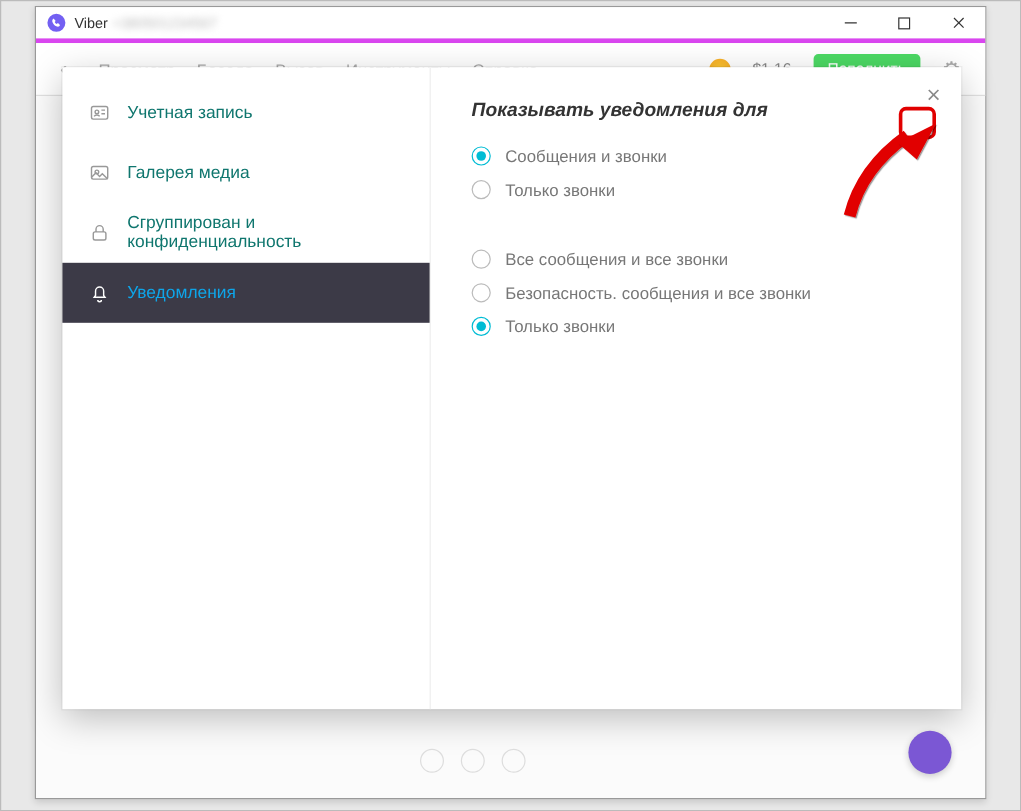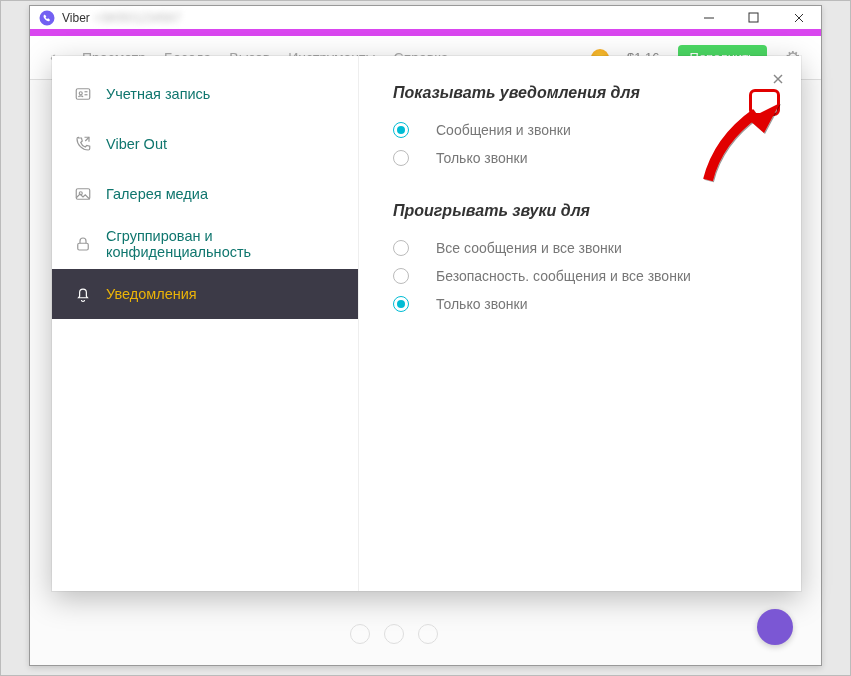--- a/index.html
+++ b/index.html
@@ -4,21 +4,21 @@
   <style>
     * { box-sizing: border-box; margin: 0; padding: 0; font-family: "Segoe UI", Arial, sans-serif; }
     body { background: #e8e8e8; width: 851px; height: 676px; position: relative; overflow: hidden; }
 
     .app-window {
       position: absolute; left: 29px; top: 5px; width: 793px; height: 661px;
       background: #f5f5f5; border: 1px solid #999; box-shadow: 0 2px 6px rgba(0,0,0,.15);
     }
     .titlebar {
       height: 30px; display: flex; align-items: center; padding: 0 0 0 8px;
-      background: #fff; border-bottom: 7px solid #d946ef;
+      background: #fff; border-bottom: 4px solid #d946ef;
     }
     .titlebar .vlogo {
       width: 18px; height: 18px; margin-right: 6px; display: flex; align-items: center; justify-content: center;
     }
     .titlebar .title { font-size: 12px; color: #333; }
     .titlebar .title-phone { font-size: 12px; color: #bbb; margin-left: 4px; filter: blur(3px); }
     .titlebar .spacer { flex: 1; }
     .titlebar .sysbtn { width: 45px; height: 30px; display: flex; align-items: center; justify-content: center; color: #333; cursor: pointer; }
 
     .menubar {
@@ -44,35 +44,35 @@
       background: #fff; box-shadow: 0 8px 28px rgba(0,0,0,.25), 0 0 0 1px rgba(0,0,0,.05);
       display: flex;
     }
     .sidebar {
       width: 307px; border-right: 1px solid #eee; padding-top: 13px;
     }
     .sidebar-item {
       display: flex; align-items: center; height: 50px; padding: 0 22px; gap: 14px;
       color: #0f766e; font-size: 14.5px; cursor: pointer;
     }
-    .sidebar-item.active { background: #3c3a47; color: #eab308; }
+    .sidebar-item.active { background: #3c3a47; color: #0ea5e9; }
     .sidebar-item .ico { width: 18px; height: 18px; flex: 0 0 18px; display: flex; align-items: center; justify-content: center; }
 
     .content {
       flex: 1; padding: 28px 34px 20px 34px; position: relative;
     }
     .close-x {
       position: absolute; top: 12px; right: 12px; width: 22px; height: 22px;
       display: flex; align-items: center; justify-content: center; color: #888; cursor: pointer;
       font-size: 16px; border-radius: 3px;
     }
     .section-title { font-size: 16px; font-weight: 600; color: #333; margin-bottom: 14px; font-style: italic; }
     .section + .section { margin-top: 30px; }
     .radio-row {
-      display: flex; align-items: center; gap: 27px; padding: 6px 0; cursor: pointer;
+      display: flex; align-items: center; gap: 12px; padding: 6px 0; cursor: pointer;
       color: #777; font-size: 14px;
     }
     .radio {
       width: 16px; height: 16px; border: 1.5px solid #bbb; border-radius: 50%; position: relative; flex: 0 0 16px;
     }
     .radio.selected { border-color: #00bcd4; }
     .radio.selected::after {
       content: ""; position: absolute; left: 3px; top: 3px; width: 8px; height: 8px; border-radius: 50%; background: #00bcd4;
     }
 
@@ -159,30 +159,20 @@
               <path d="M6 16c1-2 5-2 6 0"></path>
               <line x1="14" y1="9" x2="18" y2="9"></line>
               <line x1="14" y1="13" x2="18" y2="13"></line>
             </svg>
           </span>
         <span>Учетная запись</span>
       </div>
       <div class="sidebar-item">
         <span class="ico">
             <svg width="18" height="18" viewBox="0 0 24 24" fill="none" stroke="#999" stroke-width="1.6">
-              <path d="M6 3c-1 0-2 1-2 2 0 8 7 15 15 15 1 0 2-1 2-2v-3l-4-1-2 2c-3-1-5-3-6-6l2-2-1-4H6z"></path>
-              <path d="M14 3l6 0 0 6"></path>
-              <path d="M20 3l-5 5"></path>
-            </svg>
-          </span>
-        <span>Viber Out</span>
-      </div>
-      <div class="sidebar-item">
-        <span class="ico">
-            <svg width="18" height="18" viewBox="0 0 24 24" fill="none" stroke="#999" stroke-width="1.6">
               <rect x="3" y="5" width="18" height="14" rx="2"></rect>
               <circle cx="9" cy="11" r="2"></circle>
               <path d="M3 17l5-5 4 4 3-3 6 6"></path>
             </svg>
           </span>
         <span>Галерея медиа</span>
       </div>
       <div class="sidebar-item">
         <span class="ico">
             <svg width="18" height="18" viewBox="0 0 24 24" fill="none" stroke="#999" stroke-width="1.6">
@@ -217,21 +207,20 @@
           <span class="radio selected"></span>
           <span>Сообщения и звонки</span>
         </div>
         <div class="radio-row">
           <span class="radio"></span>
           <span>Только звонки</span>
         </div>
       </div>
 
       <div class="section">
-        <div class="section-title">Проигрывать звуки для</div>
         <div class="radio-row">
           <span class="radio"></span>
           <span>Все сообщения и все звонки</span>
         </div>
         <div class="radio-row">
           <span class="radio"></span>
           <span>Безопасность. сообщения и все звонки</span>
         </div>
         <div class="radio-row">
           <span class="radio selected"></span>

